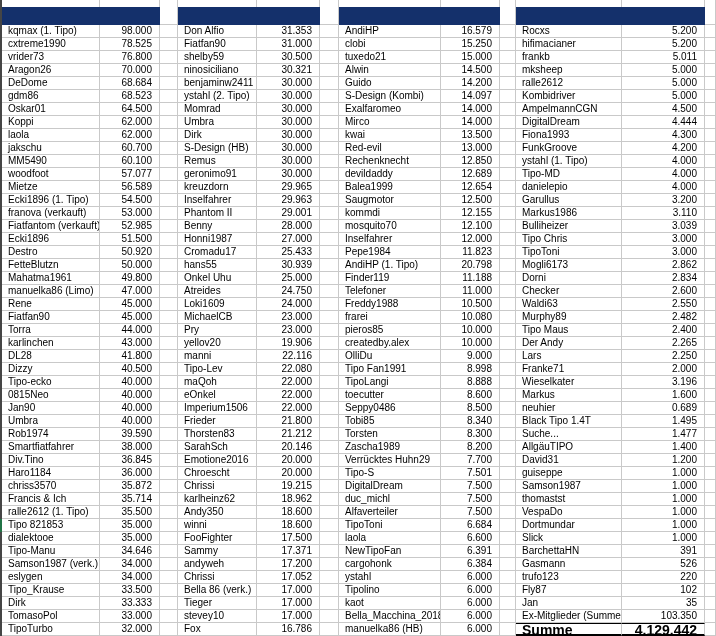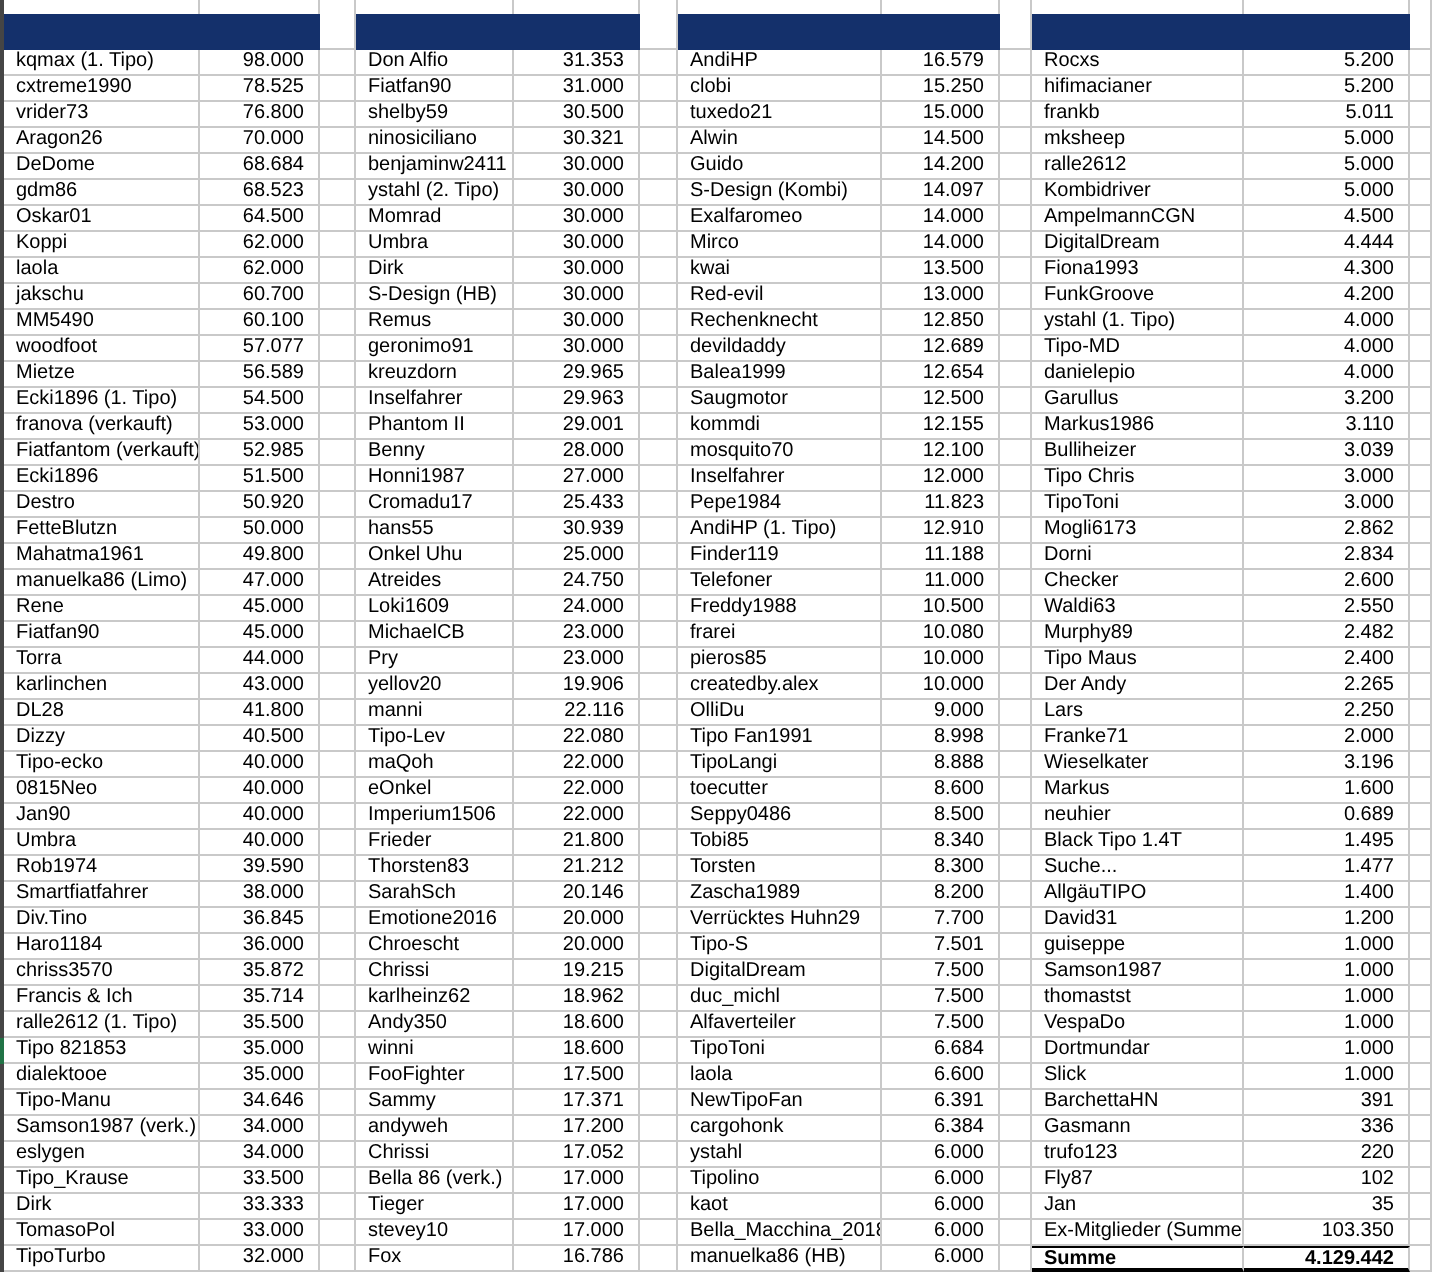--- a/index.html
+++ b/index.html
@@ -17,21 +17,21 @@
      font-size:10px;line-height:12px;color:#000;background:#fff;}
   .sliver{border-bottom:none;}
   .h{background:var(--header_bg);color:var(--header_text);
      border-right-color:var(--header_bg);border-bottom-color:var(--header_bg);
      font-size:10.5px;line-height:17px;padding-left:5px;}
   .hsep{background:#fff;}
   .cname{padding-left:6px;}
   .ckm{text-align:right;padding-right:7px;}
   .col1{padding-left:8px;}
   .total{font-weight:bold;border-top:1px solid var(--total_border);
-         border-bottom:2px solid var(--total_border);font-size:10px;}
+         border-bottom:2px solid var(--total_border);font-size:14px;}
   .left-edge{position:absolute;left:0;top:0;width:2px;height:636px;background:var(--edge);}
   .sel-mark{position:absolute;left:0;width:2px;background:var(--selection);z-index:3;}
 </style>
 </head>
 <body>
 
 <div class="sheet">
   <div id="grid">
       <div class="c sliver"></div>
       <div class="c sliver"></div>
@@ -273,21 +273,21 @@
       <div class="c cname">TipoToni</div>
       <div class="c ckm">3.000</div>
       <div class="c csep"></div>
       <div class="c cname col1">FetteBlutzn</div>
       <div class="c ckm">50.000</div>
       <div class="c csep"></div>
       <div class="c cname">hans55</div>
       <div class="c ckm">30.939</div>
       <div class="c csep"></div>
       <div class="c cname">AndiHP (1. Tipo)</div>
-      <div class="c ckm">12.910</div>
+      <div class="c ckm">20.798</div>
       <div class="c csep"></div>
       <div class="c cname">Mogli6173</div>
       <div class="c ckm">2.862</div>
       <div class="c csep"></div>
       <div class="c cname col1">Mahatma1961</div>
       <div class="c ckm">49.800</div>
       <div class="c csep"></div>
       <div class="c cname">Onkel Uhu</div>
       <div class="c ckm">25.000</div>
       <div class="c csep"></div>
@@ -552,21 +552,21 @@
       <div class="c cname col1">Samson1987 (verk.)</div>
       <div class="c ckm">34.000</div>
       <div class="c csep"></div>
       <div class="c cname">andyweh</div>
       <div class="c ckm">17.200</div>
       <div class="c csep"></div>
       <div class="c cname">cargohonk</div>
       <div class="c ckm">6.384</div>
       <div class="c csep"></div>
       <div class="c cname">Gasmann</div>
-      <div class="c ckm">336</div>
+      <div class="c ckm">526</div>
       <div class="c csep"></div>
       <div class="c cname col1">eslygen</div>
       <div class="c ckm">34.000</div>
       <div class="c csep"></div>
       <div class="c cname">Chrissi</div>
       <div class="c ckm">17.052</div>
       <div class="c csep"></div>
       <div class="c cname">ystahl</div>
       <div class="c ckm">6.000</div>
       <div class="c csep"></div>

